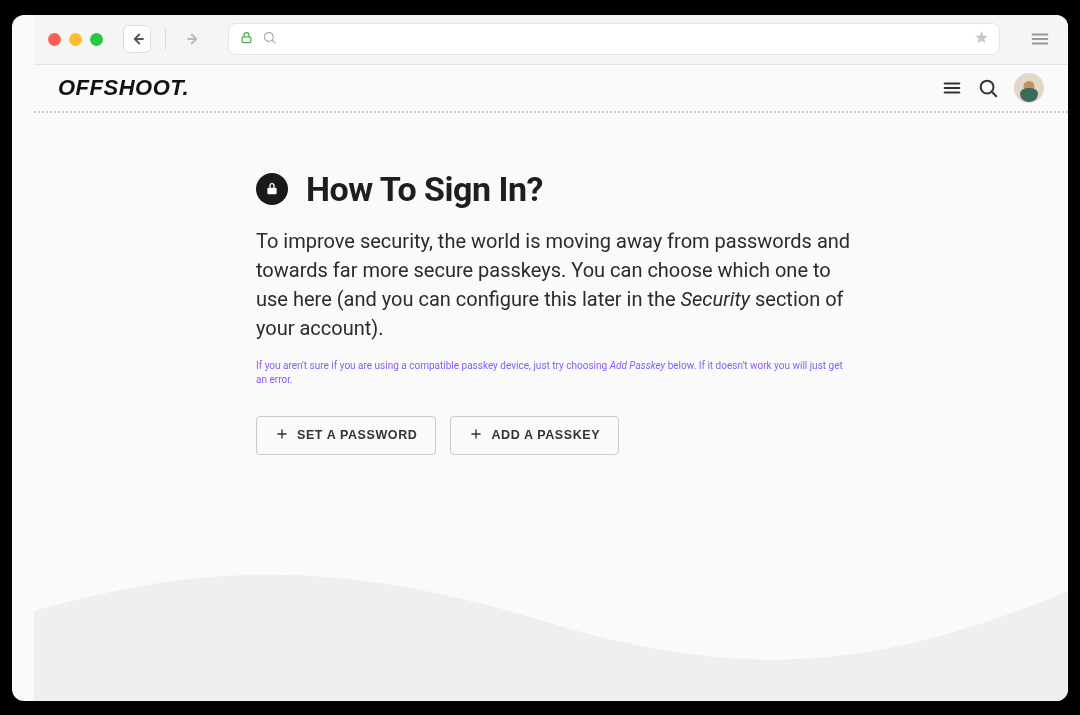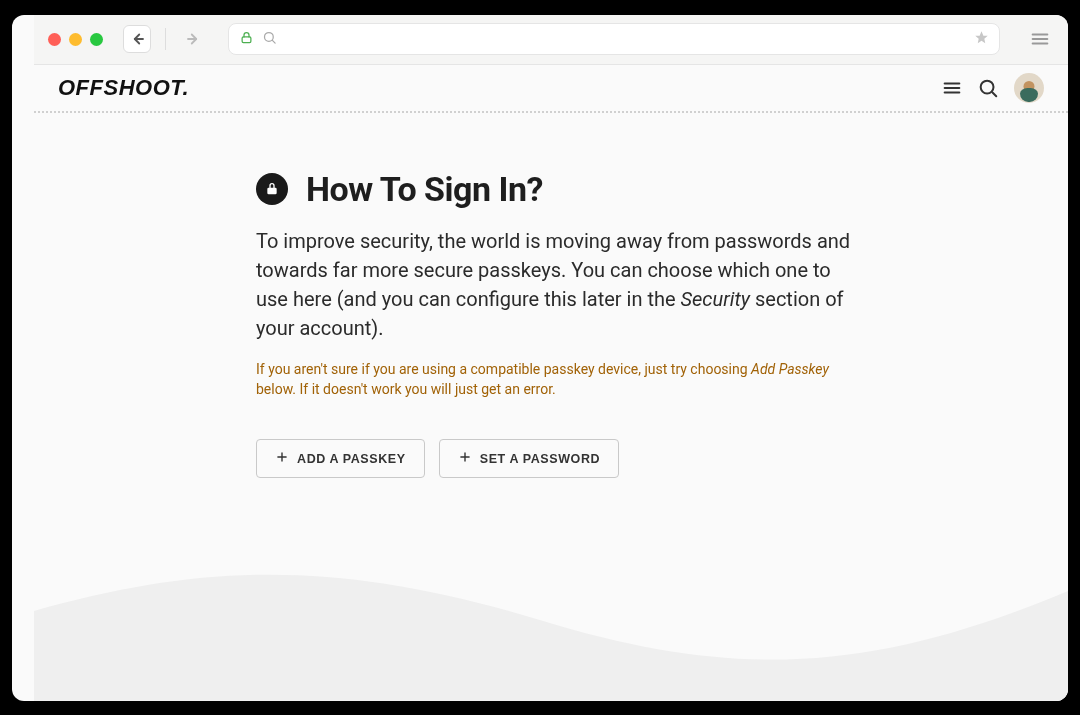--- a/index.html
+++ b/index.html
@@ -144,24 +144,24 @@
   }
   .para{
     font-size:20px;
     line-height:1.45;
     color:#2b2b2b;
     margin-bottom:16px;
     max-width:610px;
   }
   .para .em{font-style:italic;}
   .hint{
-    font-size:14px;
-    color:#a16207;
+    font-size:10px;
+    color:#8b5cf6;
     line-height:1.45;
-    margin-bottom:40px;
+    margin-bottom:28px;
     max-width:600px;
   }
   .hint .em{font-style:italic;}
   .btnrow{display:flex;gap:14px;}
   .btn{
     display:flex;align-items:center;gap:8px;
     border:1px solid #c9c9c9;
     background:#fff0;
     padding:10px 18px;
     border-radius:4px;
@@ -271,30 +271,30 @@
         </p>
 
         <div class="btnrow">
           <button class="btn">
             <span>
               <svg viewBox="0 0 24 24" fill="none" stroke="currentColor" stroke-width="2.4" stroke-linecap="round">
                   <line x1="12" y1="5" x2="12" y2="19"></line>
                   <line x1="5" y1="12" x2="19" y2="12"></line>
                 </svg>
             </span>
-            <span>ADD A PASSKEY</span>
+            <span>SET A PASSWORD</span>
           </button>
           <button class="btn">
             <span>
               <svg viewBox="0 0 24 24" fill="none" stroke="currentColor" stroke-width="2.4" stroke-linecap="round">
                   <line x1="12" y1="5" x2="12" y2="19"></line>
                   <line x1="5" y1="12" x2="19" y2="12"></line>
                 </svg>
             </span>
-            <span>SET A PASSWORD</span>
+            <span>ADD A PASSKEY</span>
           </button>
         </div>
       </div>
 
       <div class="wave">
         <svg viewBox="0 0 1056 160" preserveAspectRatio="none">
           <path d="M0,70 C180,20 320,20 520,80 C720,140 860,130 1056,50 L1056,160 L0,160 Z" fill="#efefef"></path>
         </svg>
       </div>
     </div>

